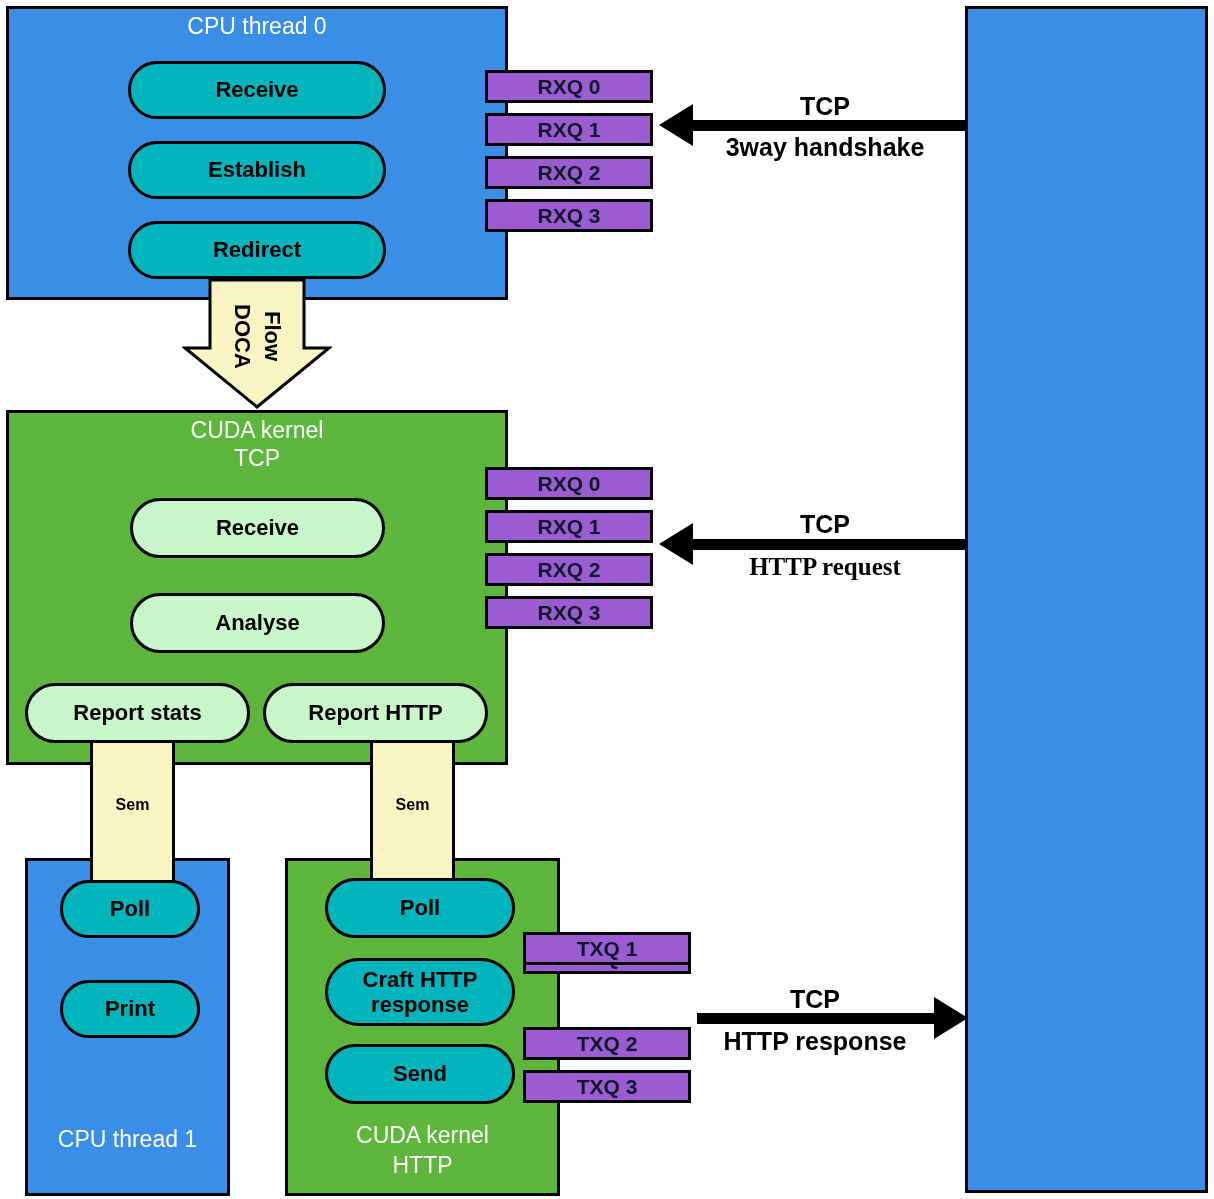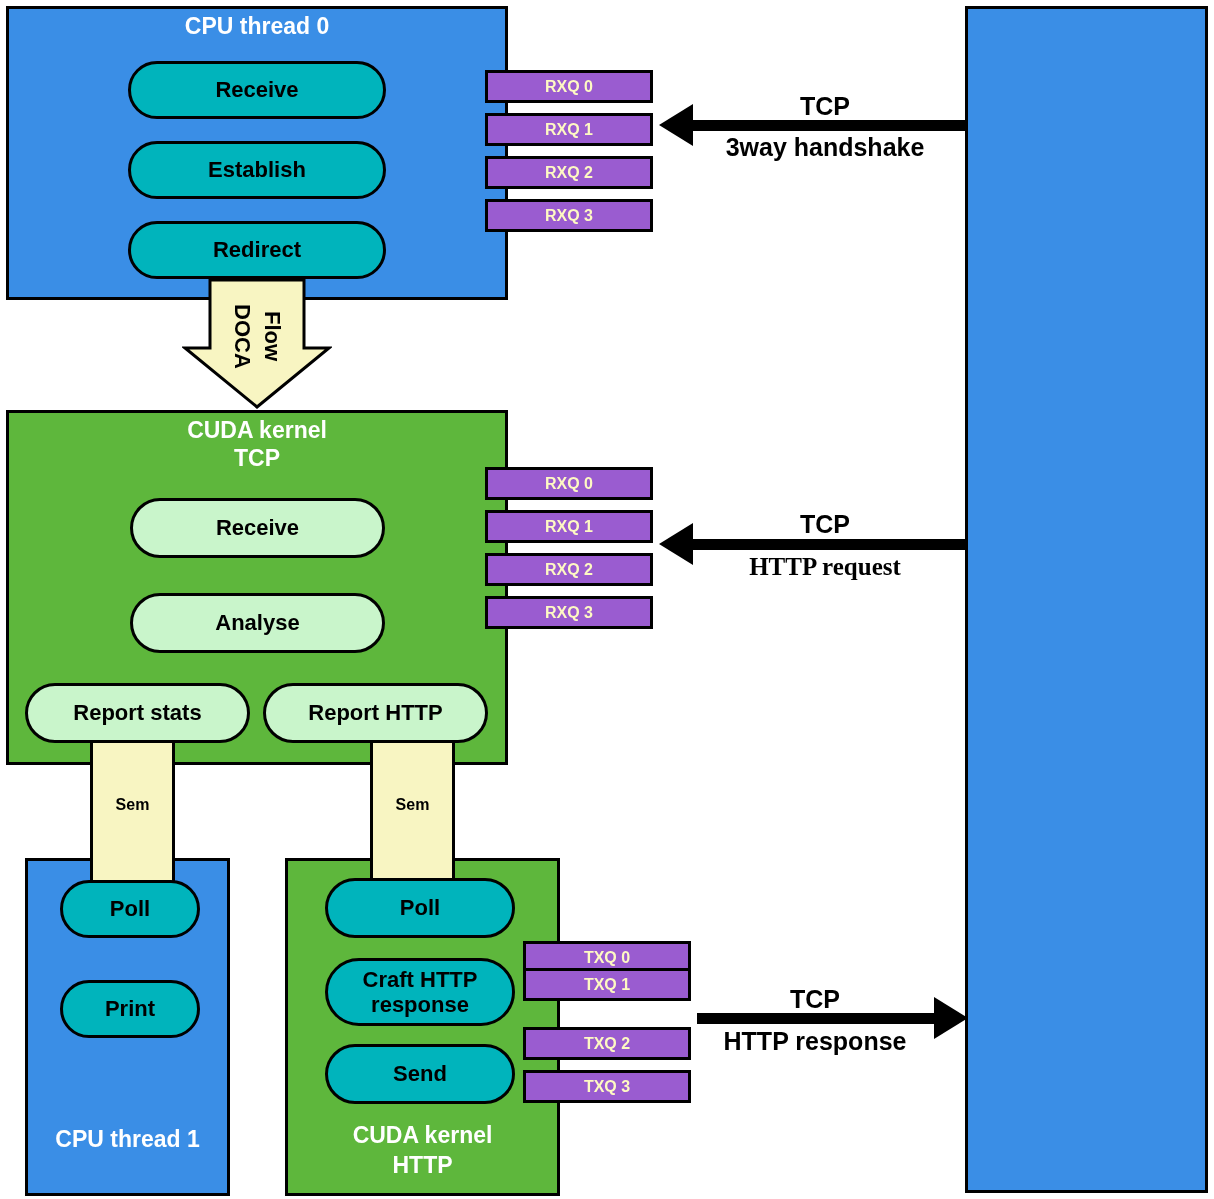--- a/index.html
+++ b/index.html
@@ -4,30 +4,30 @@
 <style>
   * { margin:0; padding:0; box-sizing:border-box; }
   html,body { background:#ffffff; }
   body { font-family:"Liberation Sans", sans-serif; }
   .canvas { position:relative; width:1214px; height:1199px; background:#fff; overflow:hidden; }
 
   .box { position:absolute; border:3px solid #000; z-index:1; }
   .blue  { background:var(--blue,#3a8ee6); }
   .green { background:var(--green,#5eb73c); }
 
-  .box-title { position:absolute; z-index:3; color:#fff; font-weight:bold; font-size:23px; text-align:center; }
+  .box-title { position:absolute; z-index:3; color:#fff; font-weight:normal; font-size:23px; text-align:center; }
 
   .pill { position:absolute; z-index:3; border:3px solid #000; border-radius:40px;
           display:flex; align-items:center; justify-content:center;
           font-weight:bold; font-size:22px; color:#000; text-align:center; line-height:1.15; }
   .teal   { background:var(--teal,#00b4bc); }
   .lgreen { background:var(--light-green,#c9f5cb); }
 
   .q { position:absolute; z-index:3; width:168px; height:33px; border:3px solid #000;
-       background:var(--purple,#9a5cd0); color:#fef9c3; font-weight:bold; font-size:16px;
+       background:var(--purple,#9a5cd0); color:#0f172a; font-weight:bold; font-size:21px;
        display:flex; align-items:center; justify-content:center; }
 
   .shaft { position:absolute; z-index:3; height:11px; background:#000; }
   .head-left  { position:absolute; z-index:3; width:0; height:0;
                 border-top:21px solid transparent; border-bottom:21px solid transparent;
                 border-right:34px solid #000; }
   .head-right { position:absolute; z-index:3; width:0; height:0;
                 border-top:21px solid transparent; border-bottom:21px solid transparent;
                 border-left:34px solid #000; }
   .arrow-label { position:absolute; z-index:3; font-weight:bold; font-size:25px; color:#000; text-align:center; }
@@ -96,21 +96,21 @@
   <div class="box-title" style="left:25px; top:1126px; width:205px;">CPU thread 1</div>
 
   <div class="box green" style="left:285px; top:858px; width:275px; height:338px;"></div>
   <div class="pill teal" style="left:325px; top:878px; width:190px; height:60px;">Poll</div>
   <div class="pill teal" style="left:325px; top:958px; width:190px; height:68px; padding:12px 18px;">Craft HTTP response</div>
   <div class="pill teal" style="left:325px; top:1044px; width:190px; height:60px;">Send</div>
   <div class="box-title" style="left:285px; top:1122px; width:275px;">CUDA kernel</div>
   <div class="box-title" style="left:285px; top:1152px; width:275px;">HTTP</div>
 
   <div class="q" style="left:523px; top:941px;">TXQ 0</div>
-  <div class="q" style="left:523px; top:932px;margin-top:36px;">TXQ 1</div>
+  <div class="q" style="left:523px; top:932px;">TXQ 1</div>
   <div class="q" style="left:523px; top:1027px;">TXQ 2</div>
   <div class="q" style="left:523px; top:1070px;">TXQ 3</div>
 
   <div class="shaft" style="left:697px; top:1013px; width:237px;"></div>
   <div class="head-right" style="left:934px; top:997px;"></div>
   <div class="arrow-label" style="left:690px; top:985px; width:250px;">TCP</div>
   <div class="arrow-label" style="left:690px; top:1027px; width:250px;">HTTP response</div>
 
   <div class="box blue" style="left:965px; top:6px; width:243px; height:1187px;"></div>
 

